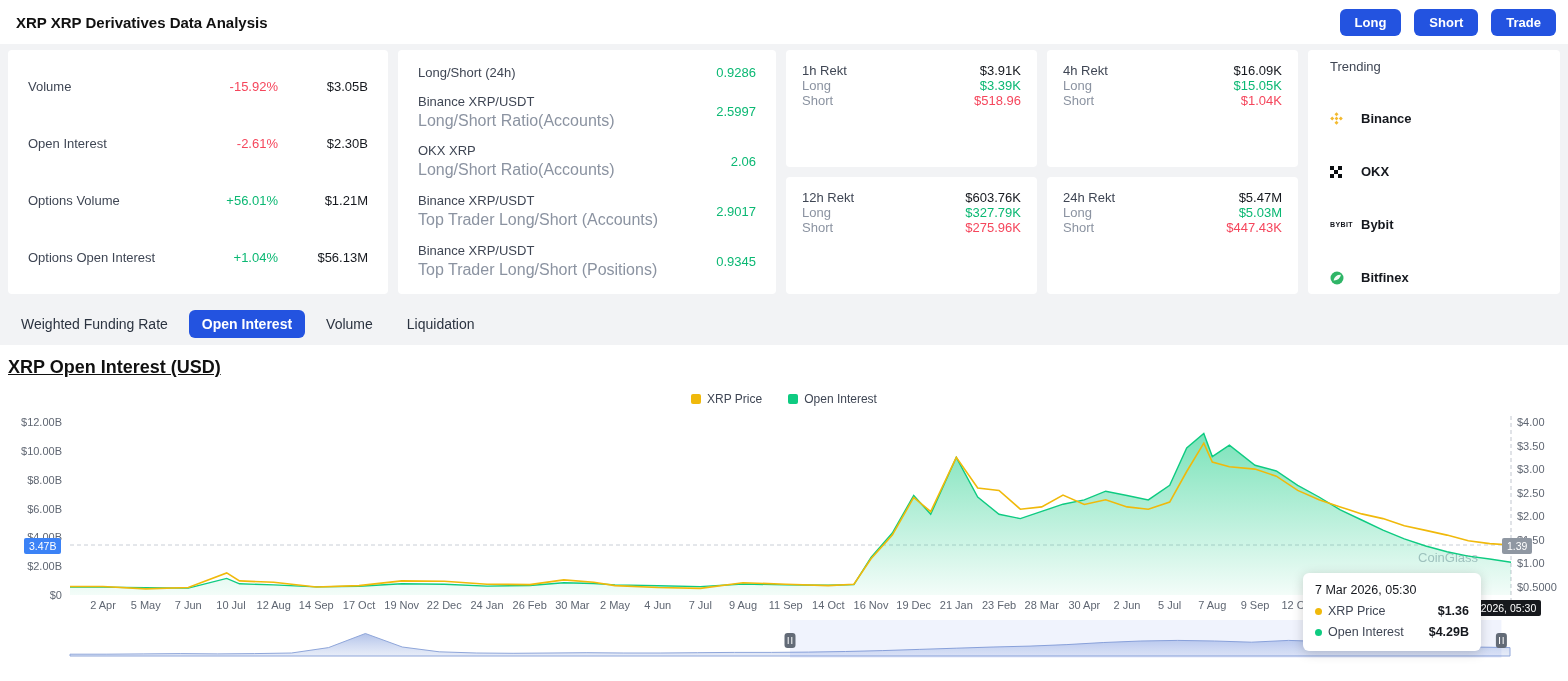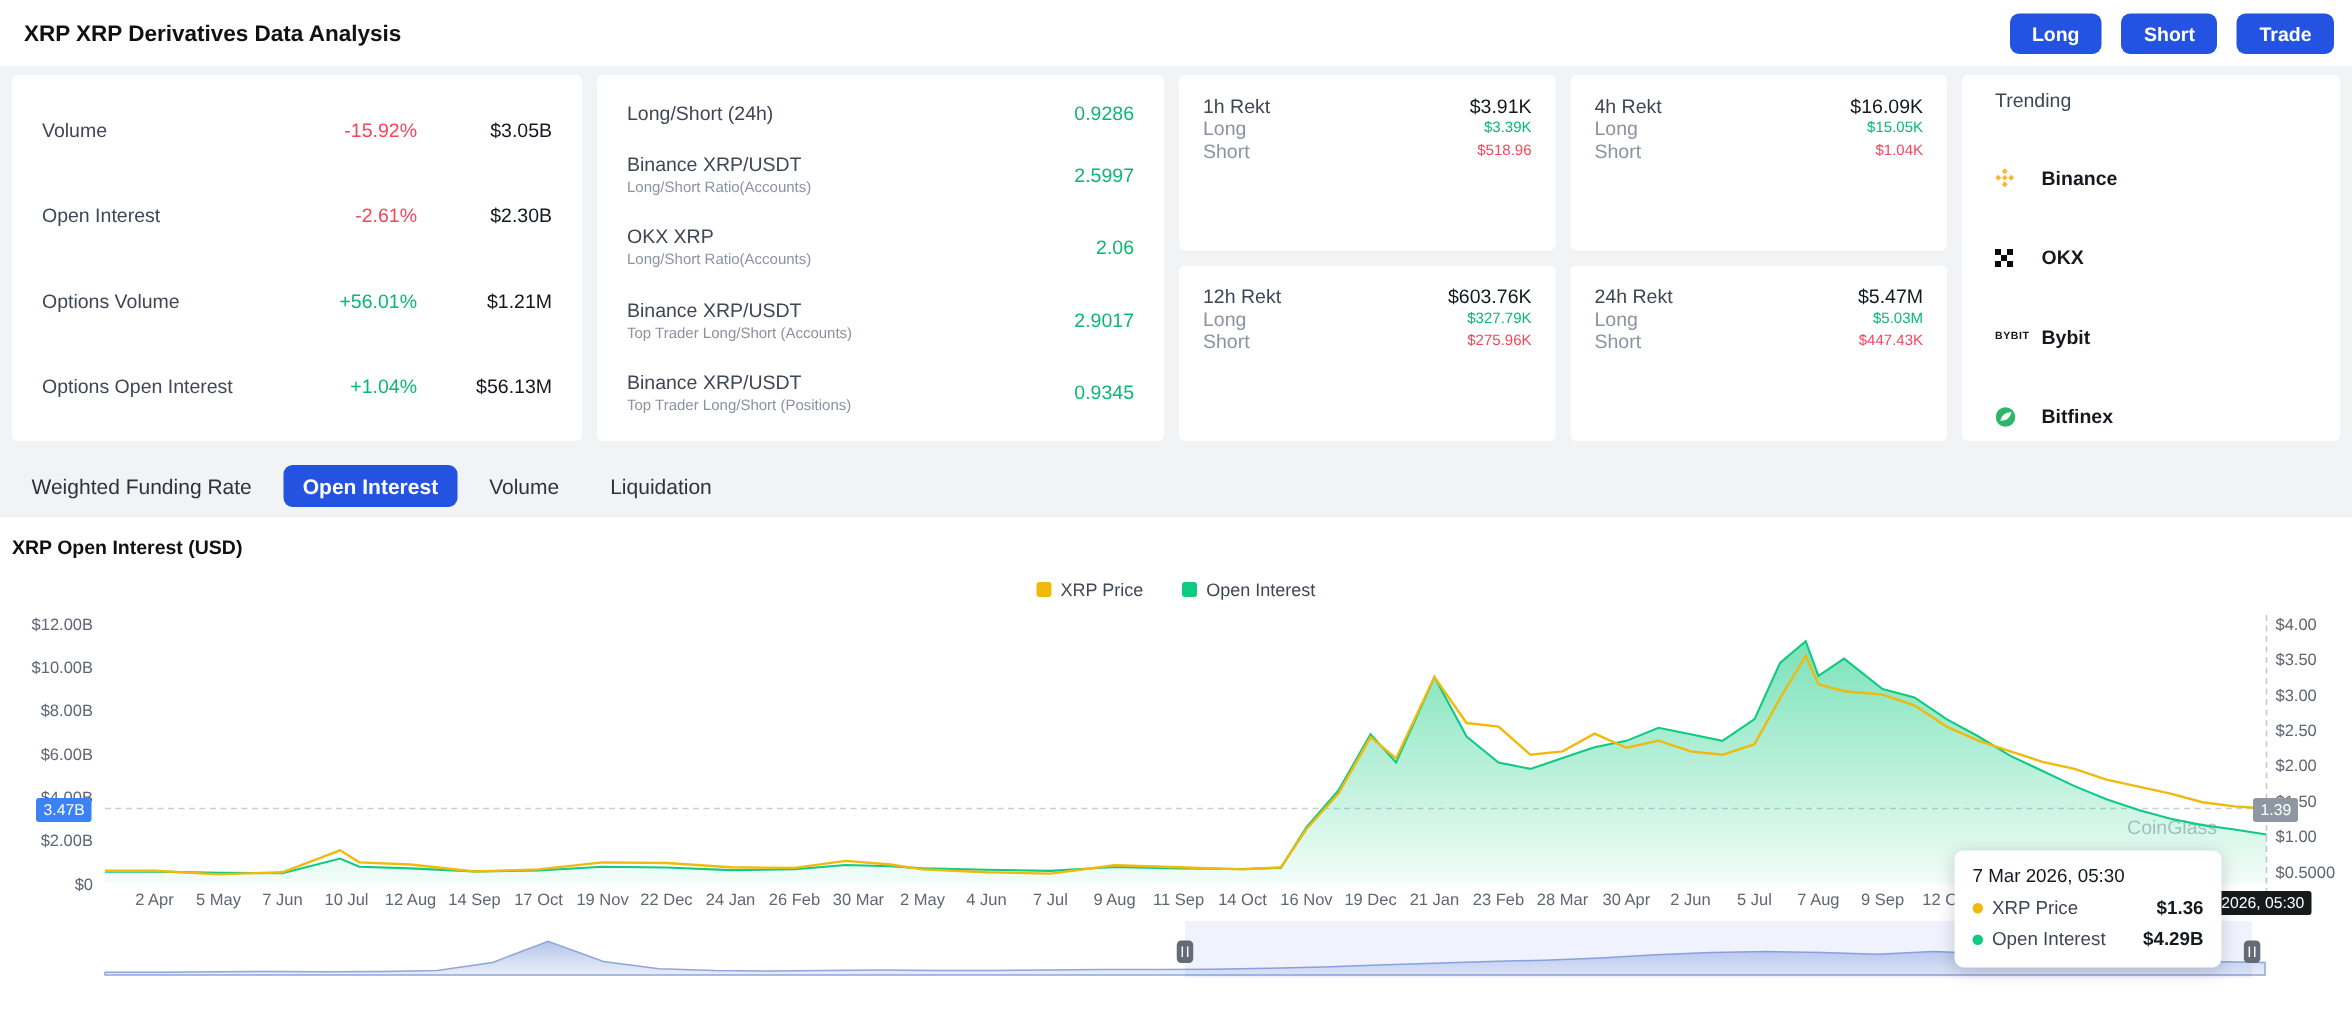--- a/index.html
+++ b/index.html
@@ -30,46 +30,46 @@
   .card{background:#fff; border-radius:4px;}
   .stats-card{display:flex; flex-direction:column; justify-content:space-around; padding:8px 20px;}
   .stat-row{display:flex; align-items:center;}
   .stat-label{font-size:13px; color:var(--label); flex:1;}
   .stat-change{font-size:13px; font-weight:500; width:120px; text-align:right;}
   .stat-value{font-size:13px; font-weight:500; color:var(--dark); width:90px; text-align:right;}
   .ratios-card{display:flex; flex-direction:column; justify-content:space-around; padding:8px 20px;}
   .ratio-row{display:flex; align-items:center;}
   .ratio-labels{flex:1; display:flex; flex-direction:column; justify-content:center;}
   .ratio-label{font-size:13px; color:var(--label);}
-  .ratio-sub{font-size:10px; color:var(--muted); margin-top:3px;}
+  .ratio-sub{font-size:16px; color:var(--muted); margin-top:3px;}
   .ratio-sub:empty{display:none;}
   .ratio-value{font-size:13px; font-weight:500; color:var(--green);}
   .rekt-grid{display:grid; grid-template-columns:1fr 1fr; grid-template-rows:1fr 1fr; gap:10px;}
   .rekt-card{display:flex; flex-direction:column; padding:13px 16px 15px;}
   .rekt-head{display:flex; justify-content:space-between; align-items:center;}
   .rekt-title{font-size:13px; color:var(--label);}
   .rekt-total{font-size:13px; font-weight:500; color:var(--dark);}
   .rekt-row{display:flex; justify-content:space-between; align-items:center;}
   .rekt-row .muted{font-size:13px; color:var(--muted);}
-  .rekt-row .val{font-size:10px; font-weight:500;}
+  .rekt-row .val{font-size:13px; font-weight:500;}
   .green{color:var(--green);} .red{color:var(--red);}
   .trending-card{display:flex; flex-direction:column; justify-content:space-around; padding:8px 22px;}
   .trending-title{font-size:13px; color:var(--label);}
   .trend-row{display:flex; align-items:flex-start; gap:11px; cursor:pointer;margin-top:36px;}
   .trend-icon{width:20px; height:16px; display:flex; align-items:center; justify-content:flex-start;}
   .trend-name{font-size:13px; font-weight:700; color:var(--dark);}
   .bybit-mark{font-size:7px; font-weight:800; letter-spacing:.4px; color:#12151c;}
   
   .tabs{display:flex; gap:8px; align-items:center; padding:8px 8px 7px;}
   .tab{background:transparent; border:none; font-size:14px; font-weight:500; color:#2b3340;
     padding:6px 13px; border-radius:6px; cursor:pointer; font-family:inherit;}
   .tab.active{background:var(--accent); color:#fff; font-weight:600;}
   
   .chart-section{background:#fff; padding-top:12px; height:360px;}
-  .chart-title{margin:0 0 14px 8px; font-size:13px; font-weight:700; color:#111;}
+  .chart-title{margin:0 0 14px 8px; font-size:18px; font-weight:700; color:#111;text-decoration:underline;}
   .legend{display:flex; justify-content:center; gap:26px; align-items:center; height:14px; margin-bottom:4px;}
   .legend-item{display:flex; align-items:center; gap:6px; font-size:12px; color:var(--label);}
   .swatch{width:10px; height:10px; border-radius:2px; display:inline-block;}
   .chart-area{position:relative; width:1500px; height:250px;}
   .chart-area svg{position:absolute; left:0; top:0;}
   .tooltip{position:absolute; left:1303px; top:163px; width:178px; background:#fff;
     border-radius:6px; box-shadow:0 2px 12px rgba(0,0,0,.18); padding:10px 12px 12px; z-index:5;}
   .tooltip-title{font-size:12.5px; color:var(--dark); margin-bottom:6px;}
   .tt-row{display:flex; align-items:center; margin-top:7px;}
   .tt-dot{width:7px; height:7px; border-radius:50%; margin-right:6px;}

